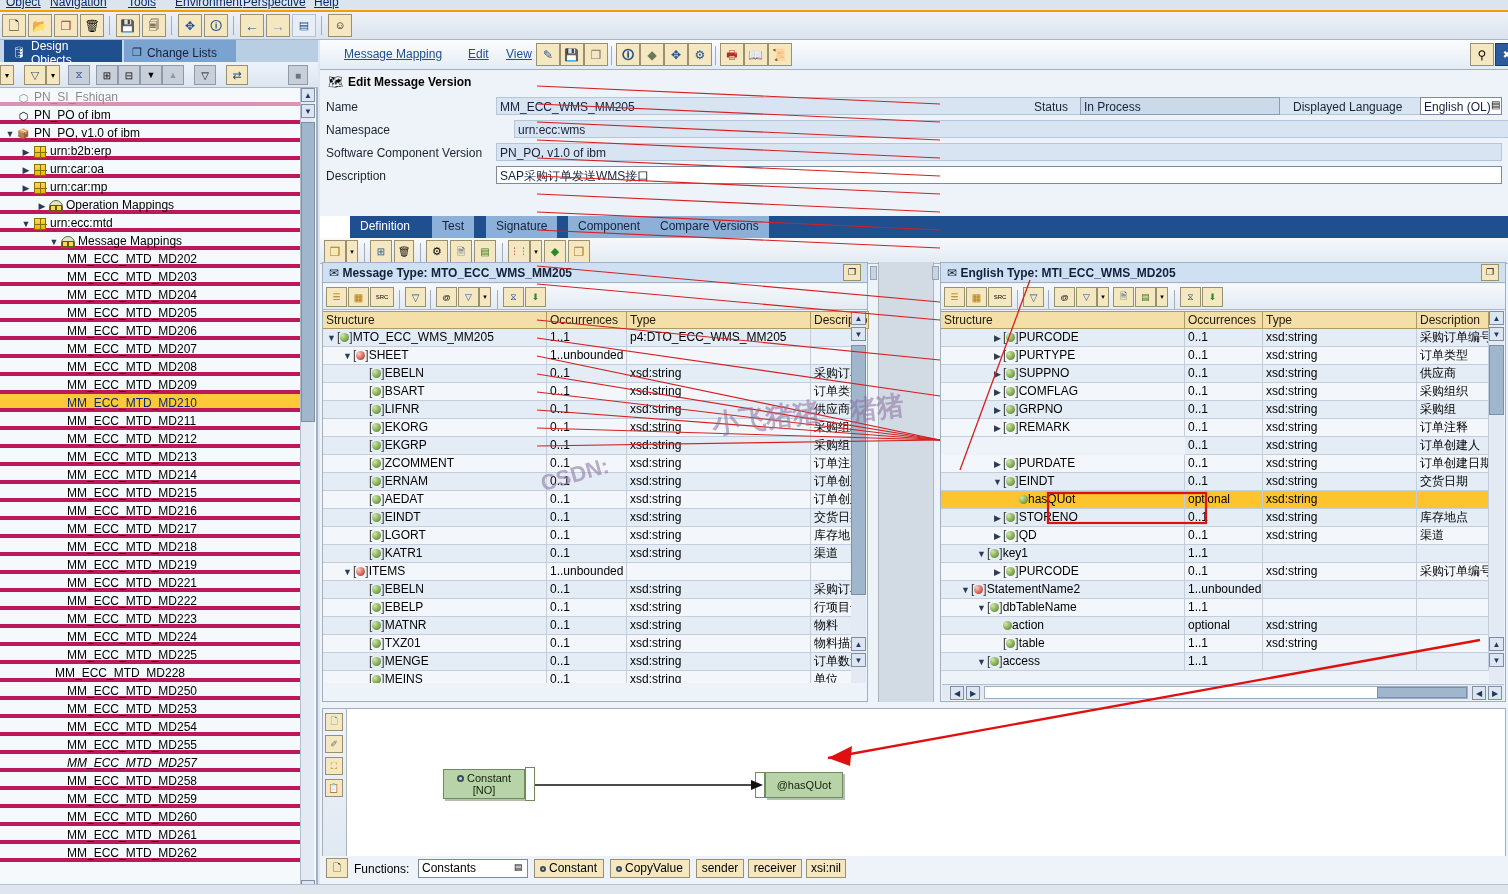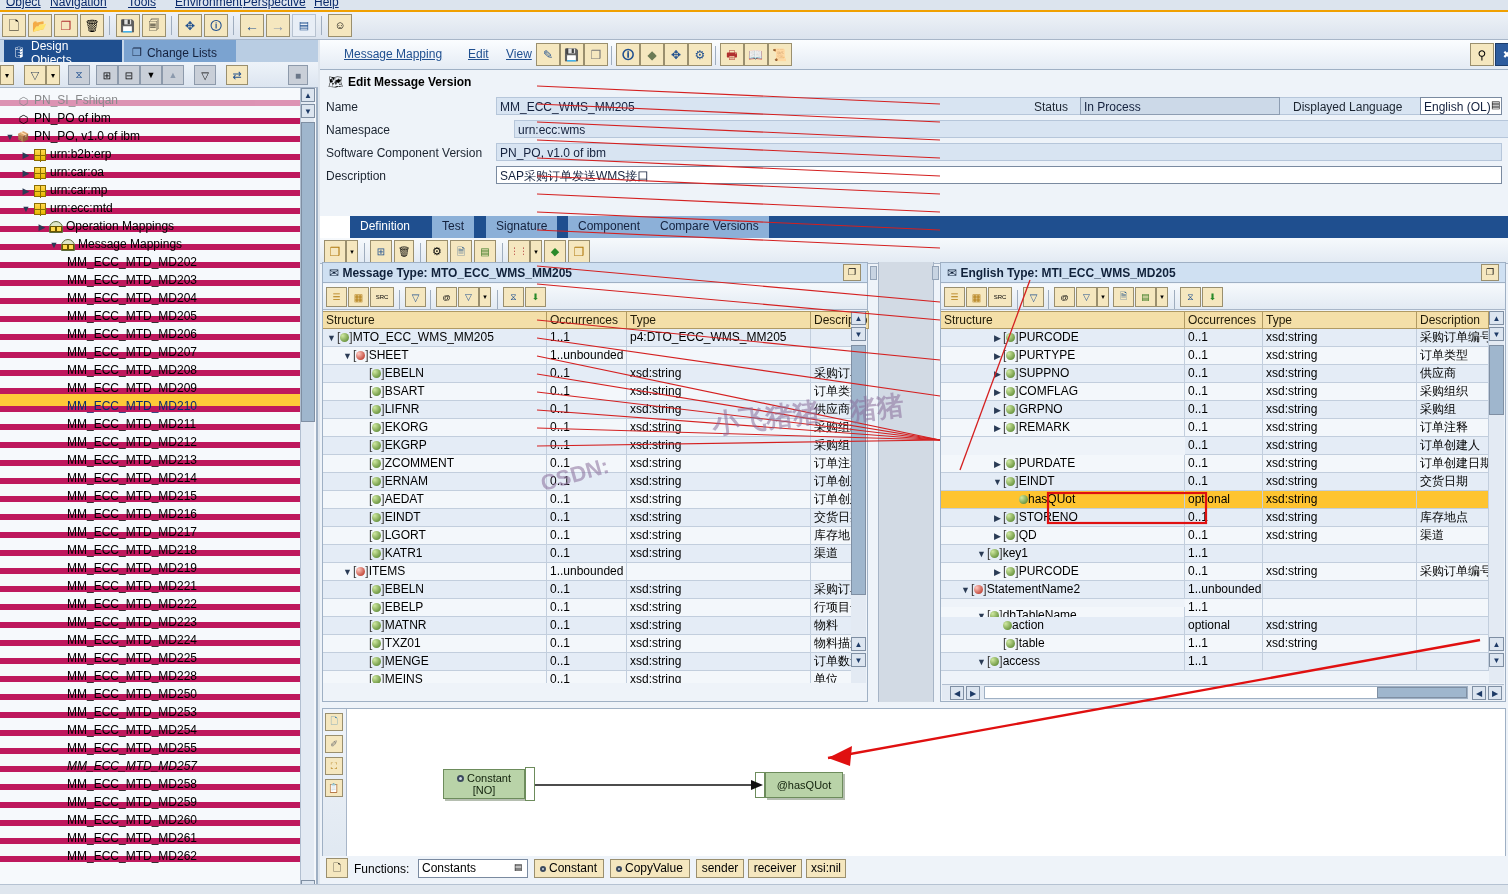--- a/index.html
+++ b/index.html
@@ -64,23 +64,23 @@
     border:1px solid #9a8f6e; background:#f5e7bf;
     display:flex; align-items:center; justify-content:center; overflow:hidden;
   }
   .lbtn.grey { border:1px solid #8d9aab; background:#c9cfd8; }
 
   .tree {
     position:absolute; left:0; top:48px; width:302px; height:806px;
     overflow:hidden; background:#f6f9fc;
   }
   .trow {
-    position:relative; height:18px; line-height:24px;
+    position:relative; height:18px; line-height:18px;
     white-space:nowrap; font-size:12px;
-    border-bottom:6px solid #be185d;
+    border-bottom:4px solid #be185d;
     padding-left:4px;
   }
   .trow .arrow { display:inline-block; width:12px; color:#2a3b55; font-size:9px; text-align:center; }
   .trow .ico { display:inline-block; width:15px; text-align:center; vertical-align:middle; }
   .trow.sel { background:#fec938; }
   .trow.sel span.lbl { color:#0a2a6b; }
   .cube {
     display:inline-block; width:12px; height:12px; vertical-align:-2px;
     background:
       linear-gradient(#ffd94f,#e8b600);
@@ -359,22 +359,22 @@
         </div>
     </div>
 
     <div class="tree" id="nav-tree">
         <div class="trow" style="padding-left: 4px; opacity: 0.45;"><span class="arrow"></span><span class="ico" style="font-size: 11px;">⬡</span><span class="lbl" style="padding-left: 3px;">PN_SI_Fshiqan</span></div>
         <div class="trow" style="padding-left: 4px;"><span class="arrow"></span><span class="ico" style="font-size: 11px;">⬡</span><span class="lbl" style="padding-left: 3px;">PN_PO of ibm</span></div>
         <div class="trow" style="padding-left: 4px;"><span class="arrow">▼</span><span class="ico" style="font-size: 10px;">📦</span><span class="lbl" style="padding-left: 3px;">PN_PO, v1.0 of ibm</span></div>
         <div class="trow" style="padding-left: 20px;"><span class="arrow">▶</span><span class="ico"><span class="cube"></span></span><span class="lbl" style="padding-left: 3px;">urn:b2b:erp</span></div>
         <div class="trow" style="padding-left: 20px;"><span class="arrow">▶</span><span class="ico"><span class="cube"></span></span><span class="lbl" style="padding-left: 3px;">urn:car:oa</span></div>
         <div class="trow" style="padding-left: 20px;"><span class="arrow">▶</span><span class="ico"><span class="cube"></span></span><span class="lbl" style="padding-left: 3px;">urn:car:mp</span></div>
+        <div class="trow" style="padding-left: 36px;"><span class="arrow">▶</span><span class="ico"><span class="mapico"></span></span><span class="lbl" style="padding-left: 3px;">Operation Mappings</span></div>
         <div class="trow" style="padding-left: 20px;"><span class="arrow">▼</span><span class="ico"><span class="cube"></span></span><span class="lbl" style="padding-left: 3px;">urn:ecc:mtd</span></div>
-        <div class="trow" style="padding-left: 36px;"><span class="arrow">▶</span><span class="ico"><span class="mapico"></span></span><span class="lbl" style="padding-left: 3px;">Operation Mappings</span></div>
         <div class="trow" style="padding-left: 48px;"><span class="arrow">▼</span><span class="ico"><span class="mapico"></span></span><span class="lbl" style="padding-left: 3px;">Message Mappings</span></div>
         <div class="trow" style="padding-left: 52px;"><span class="arrow"></span><span class="lbl" style="padding-left: 3px;">MM_ECC_MTD_MD202</span></div>
         <div class="trow" style="padding-left: 52px;"><span class="arrow"></span><span class="lbl" style="padding-left: 3px;">MM_ECC_MTD_MD203</span></div>
         <div class="trow" style="padding-left: 52px;"><span class="arrow"></span><span class="lbl" style="padding-left: 3px;">MM_ECC_MTD_MD204</span></div>
         <div class="trow" style="padding-left: 52px;"><span class="arrow"></span><span class="lbl" style="padding-left: 3px;">MM_ECC_MTD_MD205</span></div>
         <div class="trow" style="padding-left: 52px;"><span class="arrow"></span><span class="lbl" style="padding-left: 3px;">MM_ECC_MTD_MD206</span></div>
         <div class="trow" style="padding-left: 52px;"><span class="arrow"></span><span class="lbl" style="padding-left: 3px;">MM_ECC_MTD_MD207</span></div>
         <div class="trow" style="padding-left: 52px;"><span class="arrow"></span><span class="lbl" style="padding-left: 3px;">MM_ECC_MTD_MD208</span></div>
         <div class="trow" style="padding-left: 52px;"><span class="arrow"></span><span class="lbl" style="padding-left: 3px;">MM_ECC_MTD_MD209</span></div>
         <div class="trow sel" style="padding-left: 52px;"><span class="arrow"></span><span class="lbl" style="padding-left: 3px;">MM_ECC_MTD_MD210</span></div>
@@ -385,21 +385,21 @@
         <div class="trow" style="padding-left: 52px;"><span class="arrow"></span><span class="lbl" style="padding-left: 3px;">MM_ECC_MTD_MD215</span></div>
         <div class="trow" style="padding-left: 52px;"><span class="arrow"></span><span class="lbl" style="padding-left: 3px;">MM_ECC_MTD_MD216</span></div>
         <div class="trow" style="padding-left: 52px;"><span class="arrow"></span><span class="lbl" style="padding-left: 3px;">MM_ECC_MTD_MD217</span></div>
         <div class="trow" style="padding-left: 52px;"><span class="arrow"></span><span class="lbl" style="padding-left: 3px;">MM_ECC_MTD_MD218</span></div>
         <div class="trow" style="padding-left: 52px;"><span class="arrow"></span><span class="lbl" style="padding-left: 3px;">MM_ECC_MTD_MD219</span></div>
         <div class="trow" style="padding-left: 52px;"><span class="arrow"></span><span class="lbl" style="padding-left: 3px;">MM_ECC_MTD_MD221</span></div>
         <div class="trow" style="padding-left: 52px;"><span class="arrow"></span><span class="lbl" style="padding-left: 3px;">MM_ECC_MTD_MD222</span></div>
         <div class="trow" style="padding-left: 52px;"><span class="arrow"></span><span class="lbl" style="padding-left: 3px;">MM_ECC_MTD_MD223</span></div>
         <div class="trow" style="padding-left: 52px;"><span class="arrow"></span><span class="lbl" style="padding-left: 3px;">MM_ECC_MTD_MD224</span></div>
         <div class="trow" style="padding-left: 52px;"><span class="arrow"></span><span class="lbl" style="padding-left: 3px;">MM_ECC_MTD_MD225</span></div>
-        <div class="trow" style="padding-left: 52px;"><span class="arrow"></span><span class="lbl" style="padding-left: 3px;">MM_ECC_MTD_MD228</span></div>
+        <div class="trow" style="padding-left: 40px;"><span class="arrow"></span><span class="lbl" style="padding-left: 3px;">MM_ECC_MTD_MD228</span></div>
         <div class="trow" style="padding-left: 52px;"><span class="arrow"></span><span class="lbl" style="padding-left: 3px;">MM_ECC_MTD_MD250</span></div>
         <div class="trow" style="padding-left: 52px;"><span class="arrow"></span><span class="lbl" style="padding-left: 3px;">MM_ECC_MTD_MD253</span></div>
         <div class="trow" style="padding-left: 52px;"><span class="arrow"></span><span class="lbl" style="padding-left: 3px;">MM_ECC_MTD_MD254</span></div>
         <div class="trow" style="padding-left: 52px;"><span class="arrow"></span><span class="lbl" style="padding-left: 3px;">MM_ECC_MTD_MD255</span></div>
         <div class="trow" style="padding-left: 52px; font-style: italic;"><span class="arrow"></span><span class="lbl" style="padding-left: 3px;">MM_ECC_MTD_MD257</span></div>
         <div class="trow" style="padding-left: 52px;"><span class="arrow"></span><span class="lbl" style="padding-left: 3px;">MM_ECC_MTD_MD258</span></div>
         <div class="trow" style="padding-left: 52px;"><span class="arrow"></span><span class="lbl" style="padding-left: 3px;">MM_ECC_MTD_MD259</span></div>
         <div class="trow" style="padding-left: 52px;"><span class="arrow"></span><span class="lbl" style="padding-left: 3px;">MM_ECC_MTD_MD260</span></div>
         <div class="trow" style="padding-left: 52px;"><span class="arrow"></span><span class="lbl" style="padding-left: 3px;">MM_ECC_MTD_MD261</span></div>
         <div class="trow" style="padding-left: 52px;"><span class="arrow"></span><span class="lbl" style="padding-left: 3px;">MM_ECC_MTD_MD262</span></div>
@@ -853,21 +853,21 @@
             <div class="cell" style="left: 322px; width: 154px;">xsd:string</div>
             <div class="cell" style="left: 476px; width: 72px;">采购订单编号</div>
           </div>
           <div class="gridrow r-odd" style="top: 252px; left: 0px; width: 548px;">
             <div class="cell" style="left: 0px; width: 244px;"><span style="display:inline-block;width:16px"></span><span class="tri">▼</span><span class="brk">[<span class="redball"></span>]</span><span>StatementName2</span></div>
             <div class="cell" style="left: 244px; width: 78px;">1..unbounded</div>
             <div class="cell" style="left: 322px; width: 154px;"></div>
             <div class="cell" style="left: 476px; width: 72px;"></div>
           </div>
           <div class="gridrow r-even" style="top: 270px; left: 0px; width: 548px;">
-            <div class="cell" style="left: 0px; width: 244px; margin-top: 8px;"><span style="display:inline-block;width:32px"></span><span class="tri">▼</span><span class="brk">[<span class="greenball"></span>]</span><span>dbTableName</span></div>
+            <div class="cell" style="left: 0px; width: 244px;"><span style="display:inline-block;width:32px"></span><span class="tri">▼</span><span class="brk">[<span class="greenball"></span>]</span><span>dbTableName</span></div>
             <div class="cell" style="left: 244px; width: 78px;">1..1</div>
             <div class="cell" style="left: 322px; width: 154px;"></div>
             <div class="cell" style="left: 476px; width: 72px;"></div>
           </div>
           <div class="gridrow r-odd" style="top: 288px; left: 0px; width: 548px;">
             <div class="cell" style="left: 0px; width: 244px;"><span style="display:inline-block;width:48px"></span><span class="tri"></span><span><span class="greenball"></span></span><span>action</span></div>
             <div class="cell" style="left: 244px; width: 78px;">optional</div>
             <div class="cell" style="left: 322px; width: 154px;">xsd:string</div>
             <div class="cell" style="left: 476px; width: 72px;"></div>
           </div>

